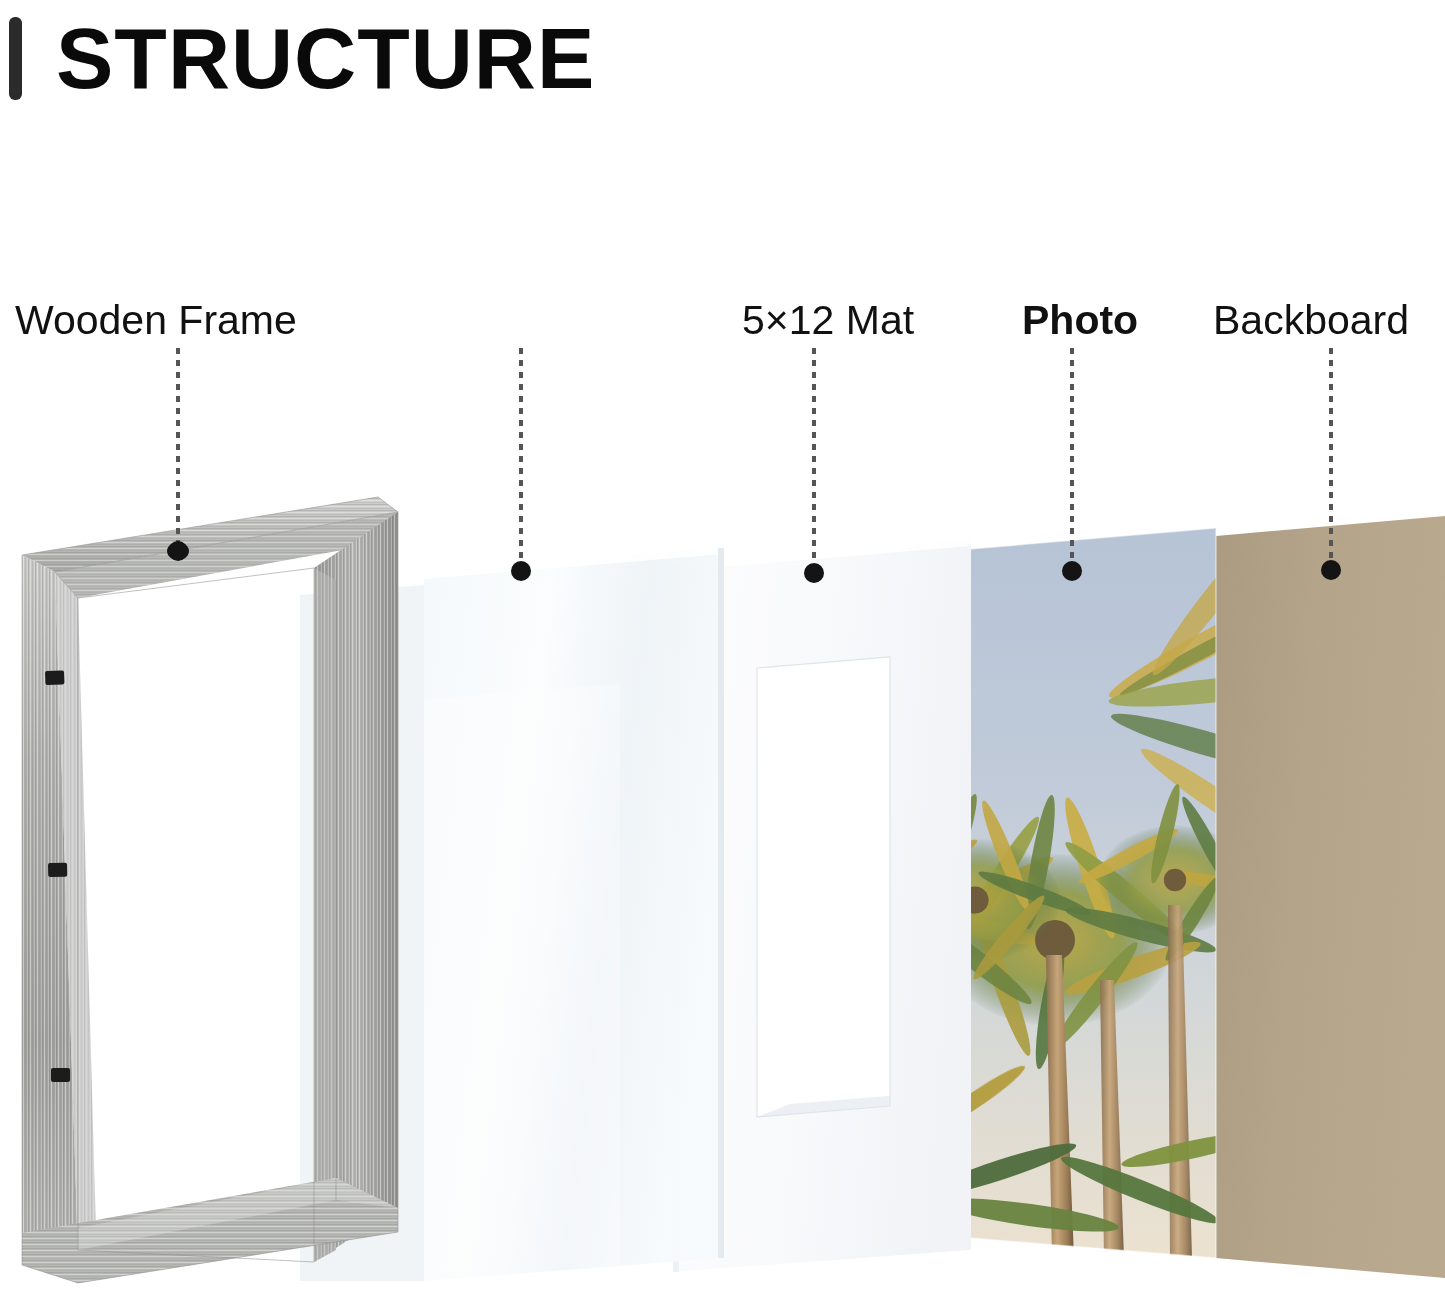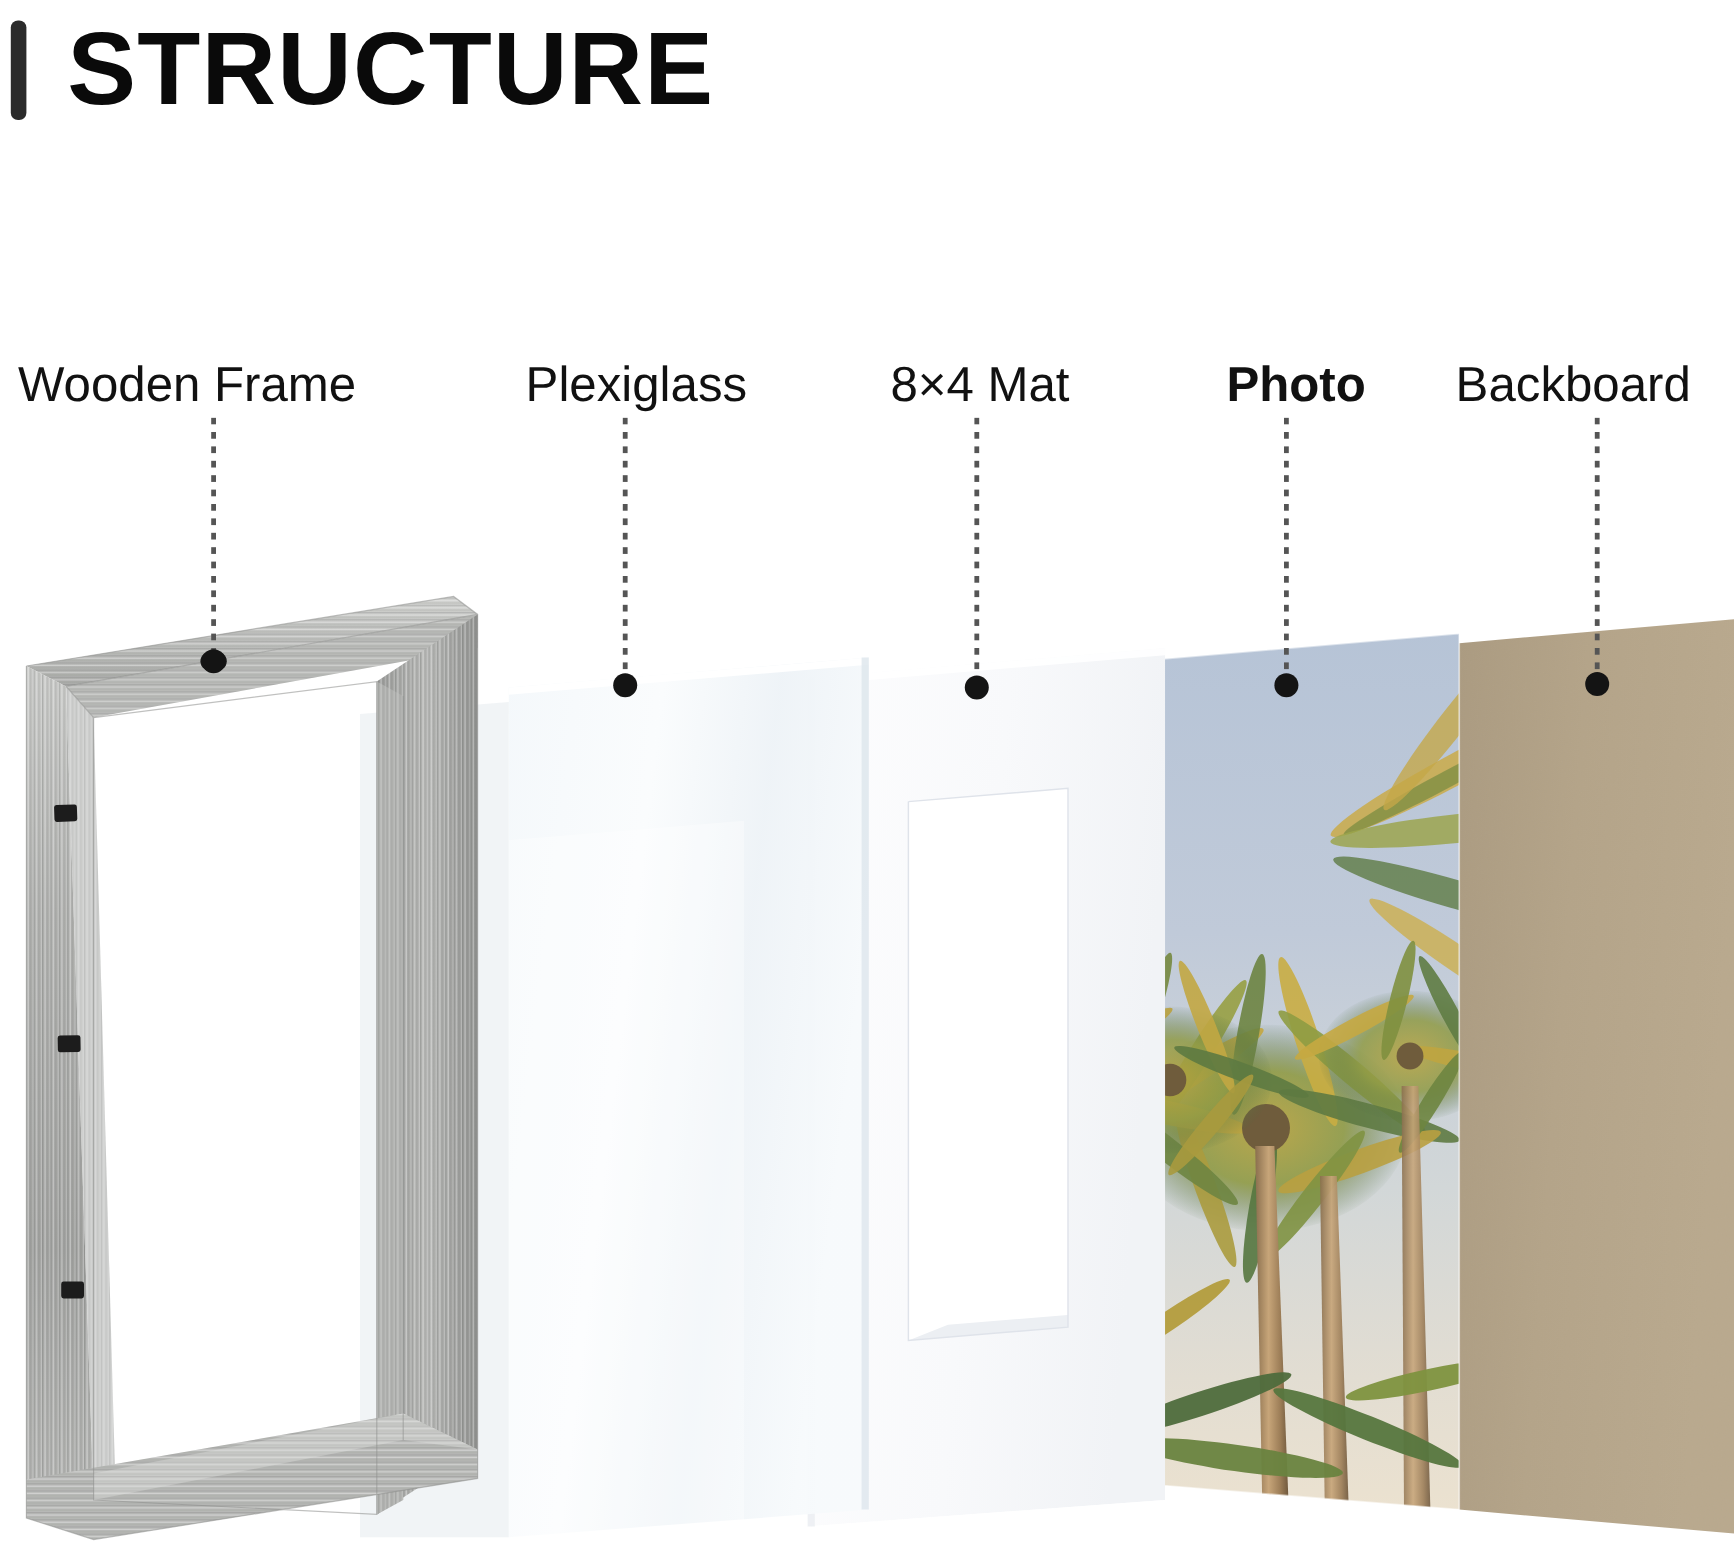--- a/index.html
+++ b/index.html
@@ -305,18 +305,17 @@
   <div class="leader" style="left:812px;top:348px;height:218px;"></div>
   <div class="leaddot" style="left:804px;top:563px;"></div>
 
   <div class="leader" style="left:1070px;top:348px;height:216px;"></div>
   <div class="leaddot" style="left:1062px;top:561px;"></div>
 
   <div class="leader" style="left:1329px;top:348px;height:215px;"></div>
   <div class="leaddot" style="left:1321px;top:560px;"></div>
 
   <div class="label" style="left:15px;top:297px;">Wooden Frame</div>
-  <div class="label" style="left:438px;top:297px;">Plexiglass</div>
-  <div class="label" style="left:742px;top:297px;">8×4 Mat</div>
+  <div class="label" style="left:742px;top:297px;">5×12 Mat</div>
   <div class="label" style="left:1022px;top:297px;font-weight:bold;">Photo</div>
   <div class="label" style="left:1213px;top:297px;">Backboard</div>
 
 </div>
 
 </body></html>

